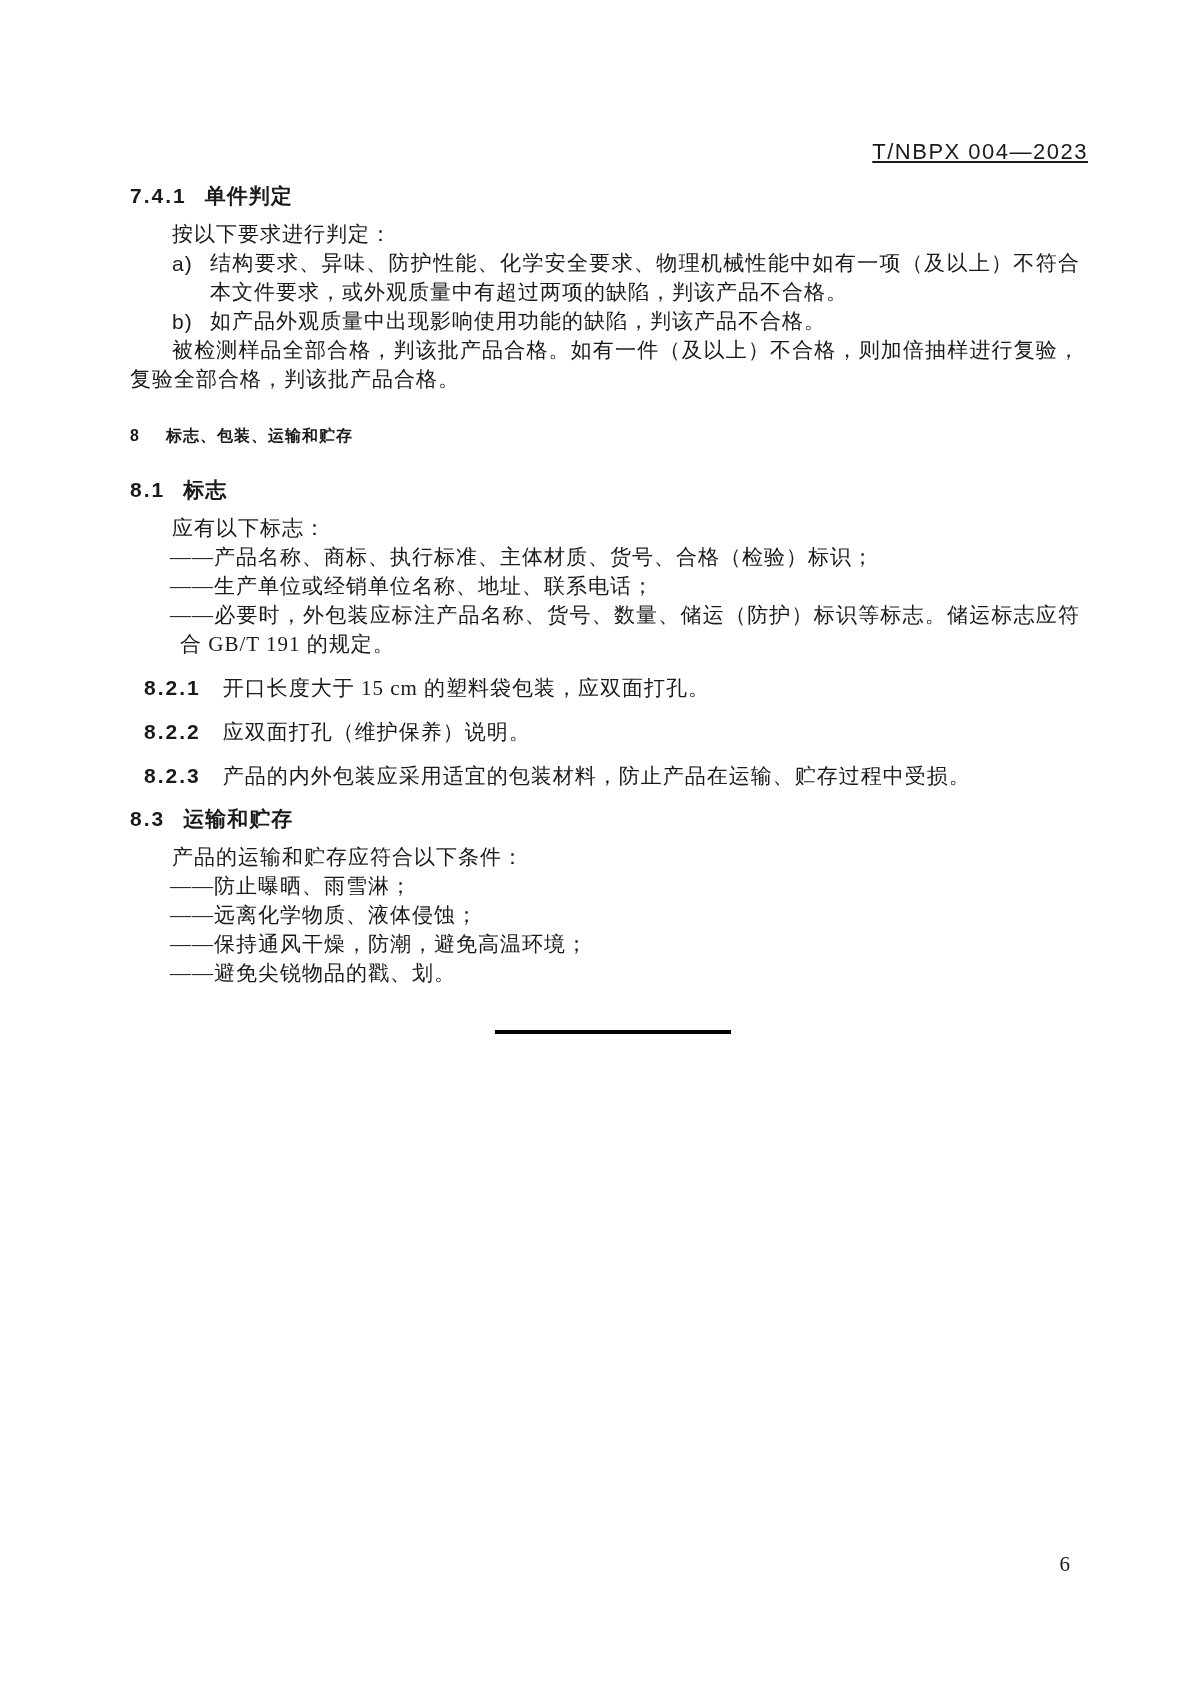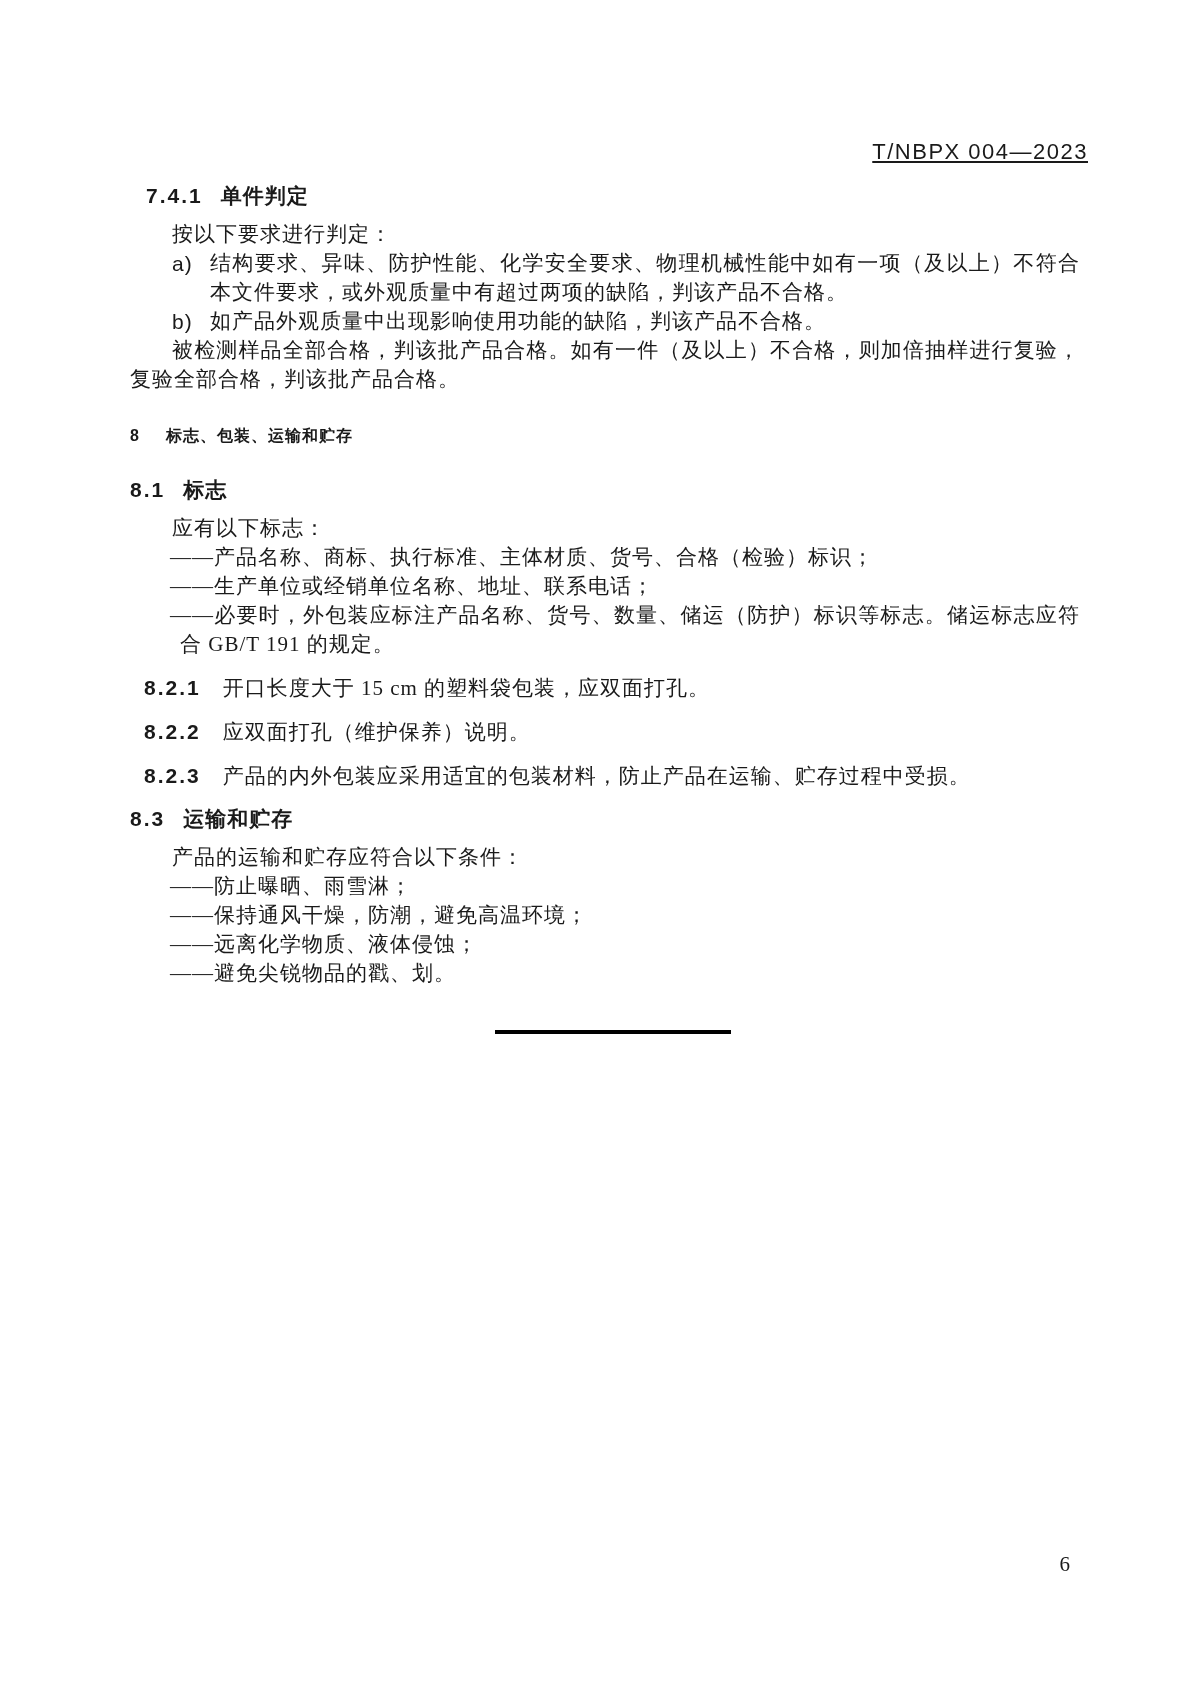--- a/index.html
+++ b/index.html
@@ -49,21 +49,21 @@
   
   .h3{
     font-family:"Liberation Sans","DejaVu Sans",sans-serif;
     font-weight:bold;
     font-size:21px;
     line-height:28px;
     margin:14px 0 10px 0;
     text-align:left;
     letter-spacing:1px;
   }
-  .h3:first-child{margin-top:0;margin-left:16px;}
+  .h3:first-child{margin-top:0;}
   .h3 .num{margin-right:18px;letter-spacing:2px;}
   
   .p{
     margin:0;
     text-indent:2em;
   }
   
   .li{
     margin:0 0 0 42px;
     display:grid;
@@ -126,20 +126,20 @@
       <div class="p">应有以下标志：</div>
       <div class="dash">——产品名称、商标、执行标准、主体材质、货号、合格（检验）标识；</div>
       <div class="dash">——生产单位或经销单位名称、地址、联系电话；</div>
       <div class="dash">——必要时，外包装应标注产品名称、货号、数量、储运（防护）标识等标志。储运标志应符合 GB/T 191 的规定。</div>
       <div class="clause"><span class="num">8.2.1</span><span class="clause-text">开口长度大于 15 cm 的塑料袋包装，应双面打孔。</span></div>
       <div class="clause"><span class="num">8.2.2</span><span class="clause-text">应双面打孔（维护保养）说明。</span></div>
       <div class="clause"><span class="num">8.2.3</span><span class="clause-text">产品的内外包装应采用适宜的包装材料，防止产品在运输、贮存过程中受损。</span></div>
       <div class="h3"><span class="num">8.3</span><span class="title">运输和贮存</span></div>
       <div class="p">产品的运输和贮存应符合以下条件：</div>
       <div class="dash">——防止曝晒、雨雪淋；</div>
+      <div class="dash">——远离化学物质、液体侵蚀；</div>
       <div class="dash">——保持通风干燥，防潮，避免高温环境；</div>
-      <div class="dash">——远离化学物质、液体侵蚀；</div>
       <div class="dash">——避免尖锐物品的戳、划。</div>
       <div class="end-rule"></div>
     </div>
 
   <div class="page-number">6</div>
 </div>
 
 </body></html>

